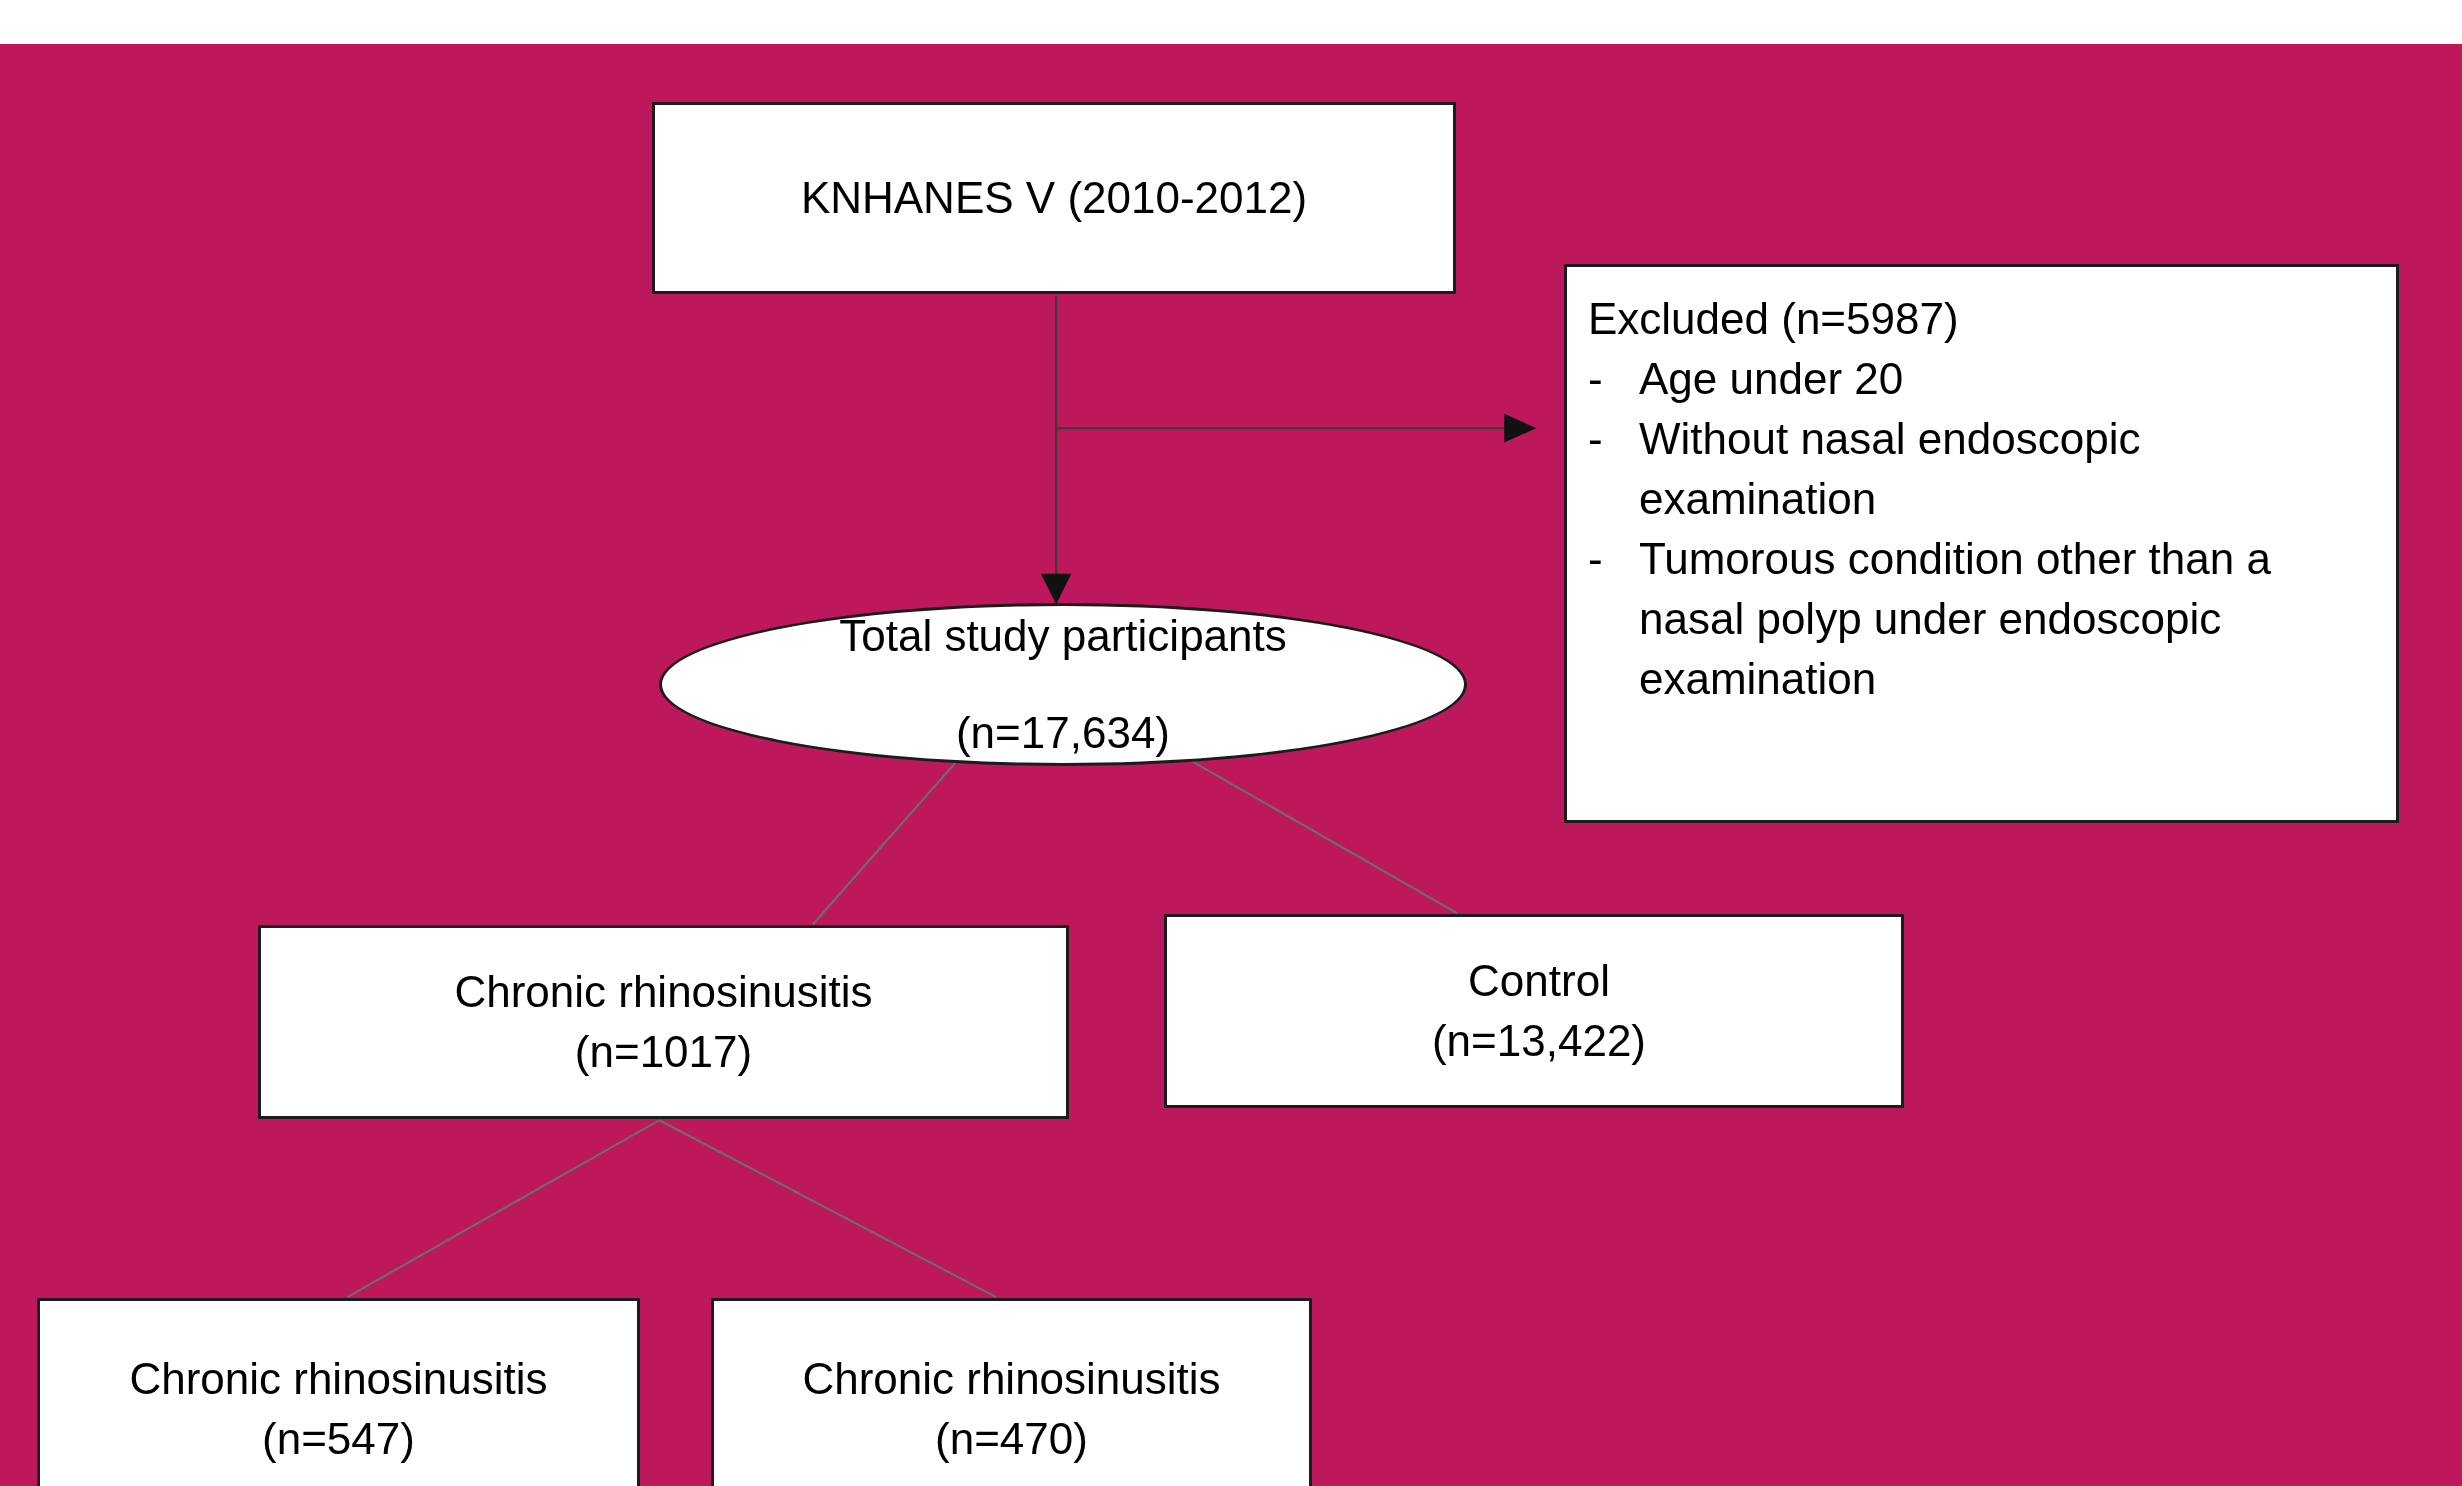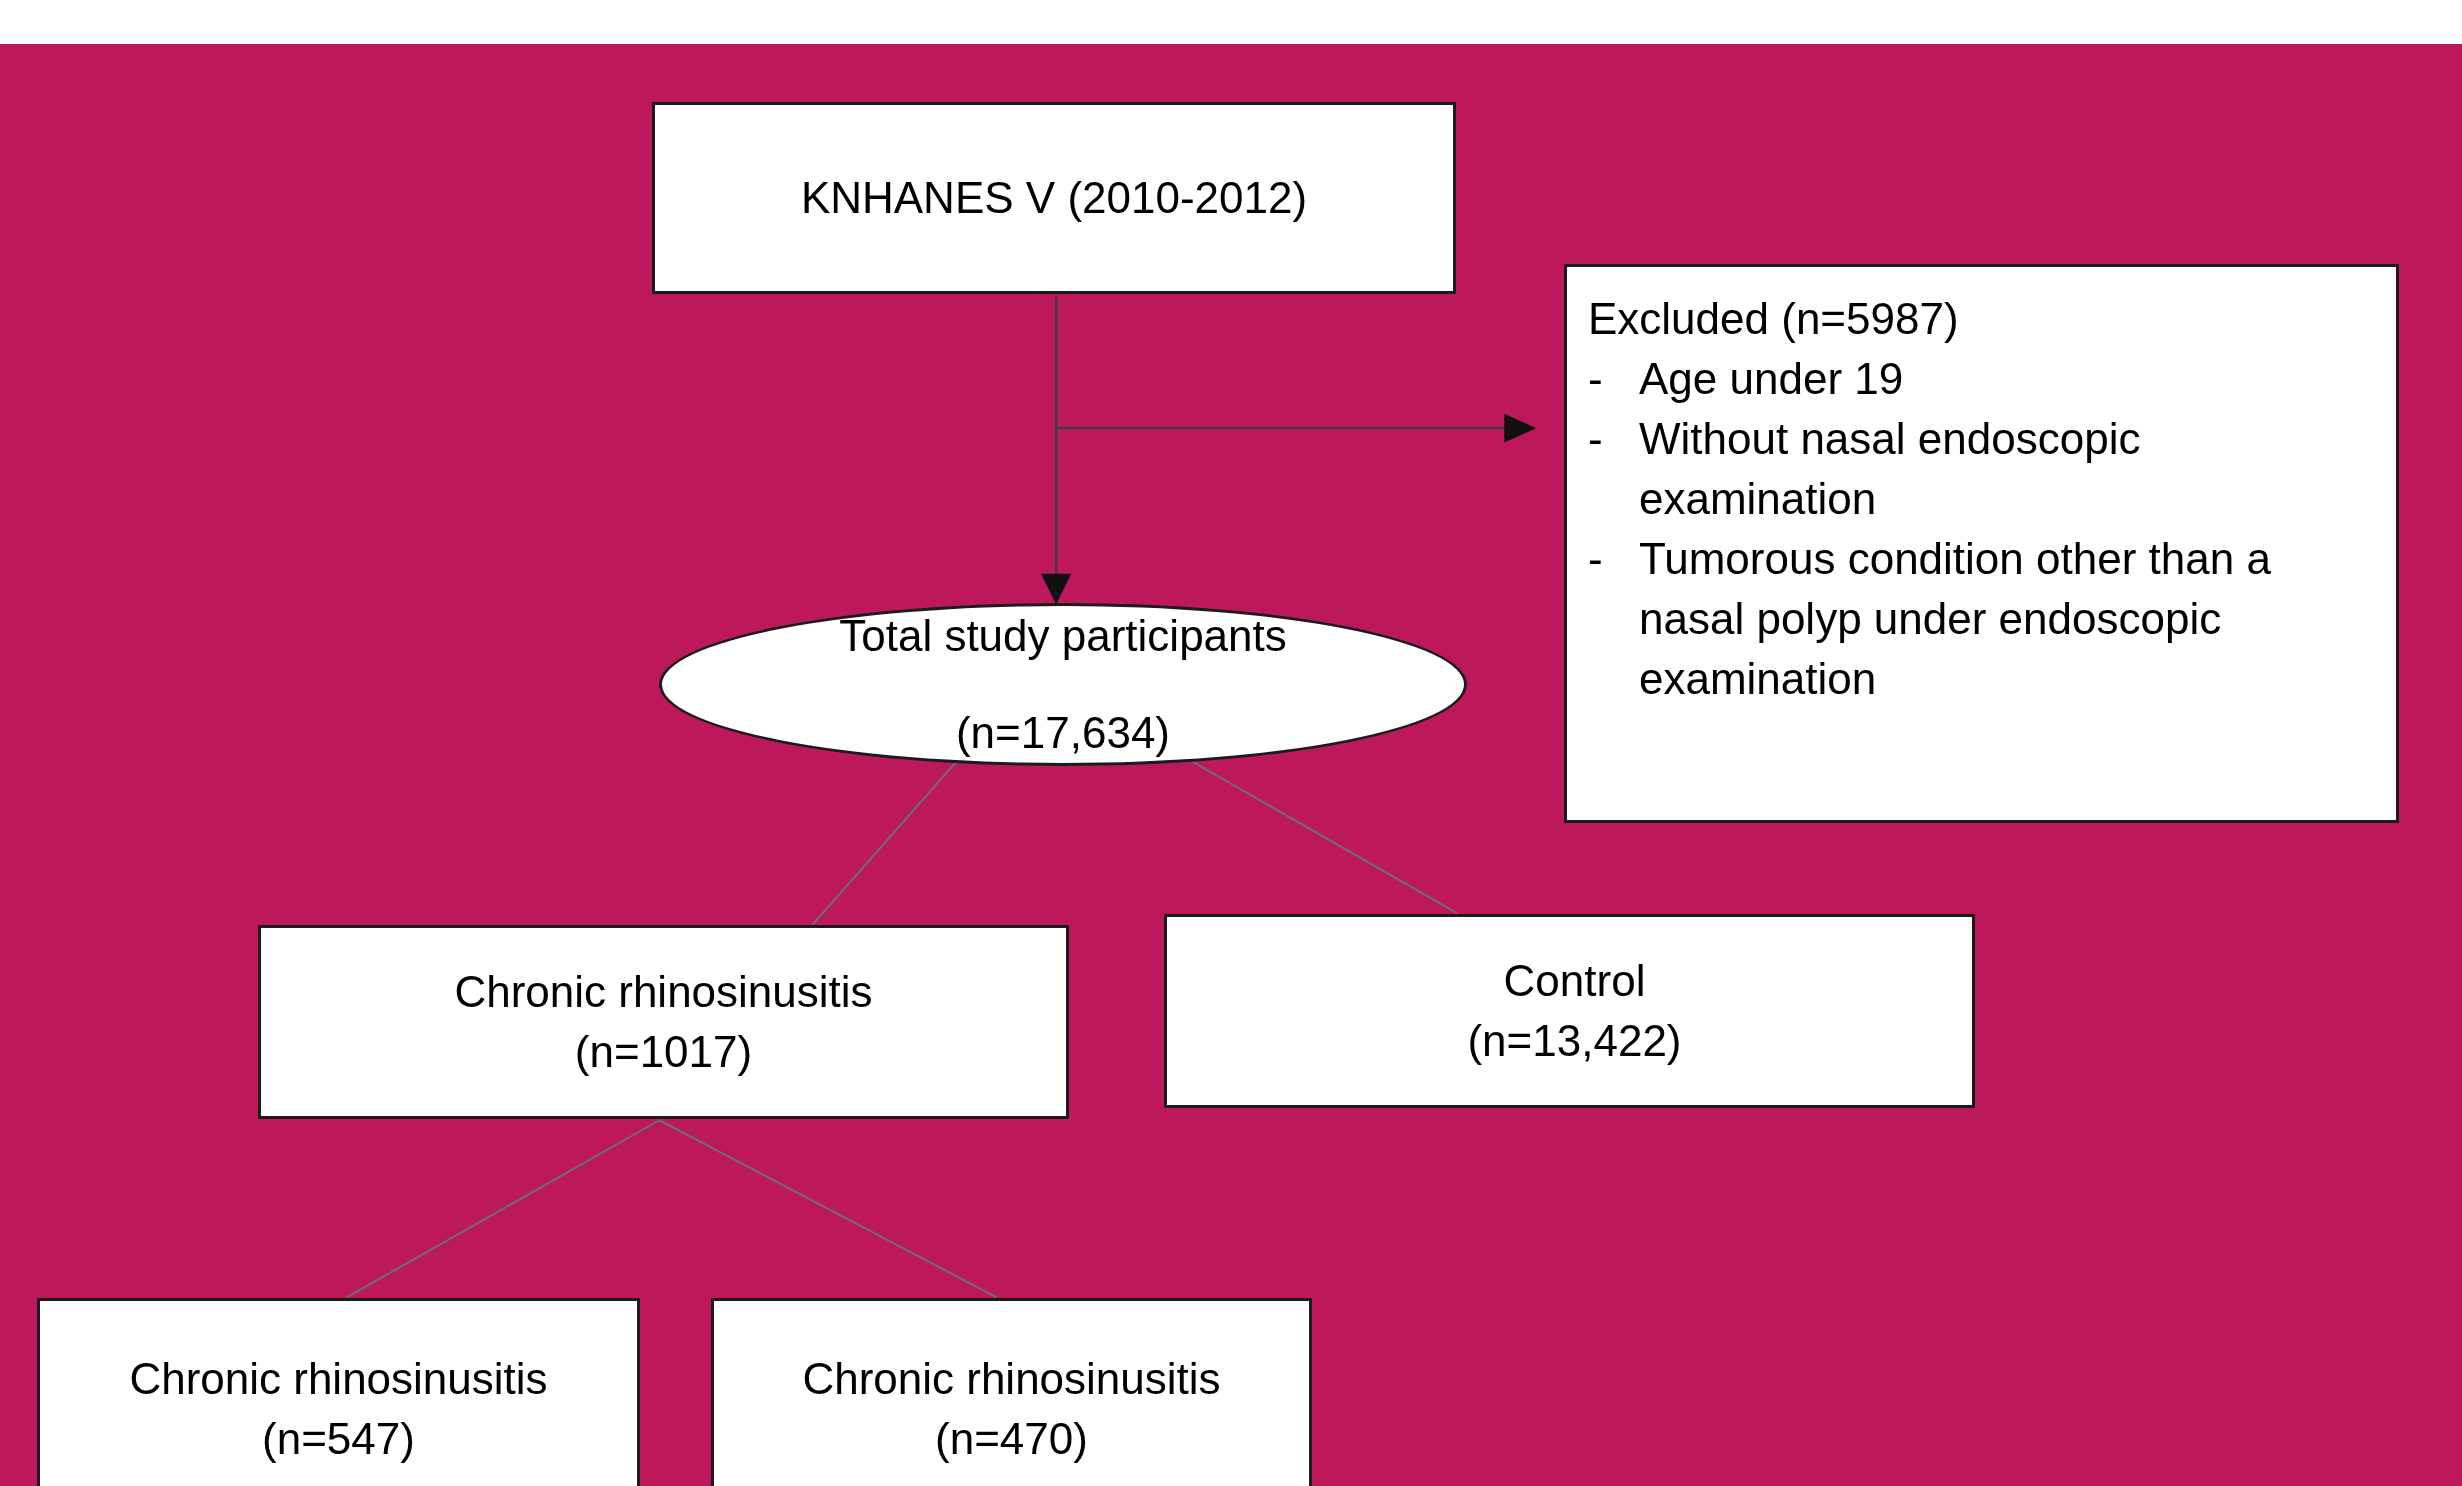--- a/index.html
+++ b/index.html
@@ -41,21 +41,21 @@
   .node--ellipse {
     border-radius: 50%;
   }
   
   #node-source   { left: 652px;  top: 58px;   width: 804px; height: 192px; }
   #node-excluded { left: 1564px; top: 220px;  width: 835px; height: 559px;
                    justify-content: flex-start; align-items: stretch;
                    text-align: left; padding: 22.4px 21px 0 21px; }
   #node-total    { left: 659px;  top: 559px;  width: 808px; height: 163px; justify-content: space-between; }
   #node-crs      { left: 258px;  top: 881px; width: 811px; height: 194px; }
-  #node-control  { left: 1164px; top: 870px; width: 811px; height: 194px; padding-left: 10px; }
+  #node-control  { left: 1164px; top: 870px; width: 740px; height: 194px; padding-left: 10px; }
   #node-crs-wo   { left: 37px;   top: 1254px; width: 603px;  height: 222px; }
   #node-crs-w    { left: 711px;  top: 1254px; width: 601px;  height: 222px; }
 
   .exc-item {
     display: flex;
     align-items: flex-start;
   }
   .exc-item .dash {
     flex: 0 0 51px;
   }
@@ -84,21 +84,21 @@
   </svg>
 
   <div class="node" id="node-source">
     <div>KNHANES V (2010-2012)</div>
   </div>
 
   <div class="node" id="node-excluded">
     <div>Excluded (n=5987)</div>
     <div class="exc-item">
       <span class="dash">-</span>
-      <span class="exc-text">Age under 19</span>
+      <span class="exc-text">Age under 20</span>
     </div>
     <div class="exc-item">
       <span class="dash">-</span>
       <span class="exc-text">Without nasal endoscopic examination</span>
     </div>
     <div class="exc-item">
       <span class="dash">-</span>
       <span class="exc-text">Tumorous condition other than a nasal polyp under endoscopic examination</span>
     </div>
   </div>

